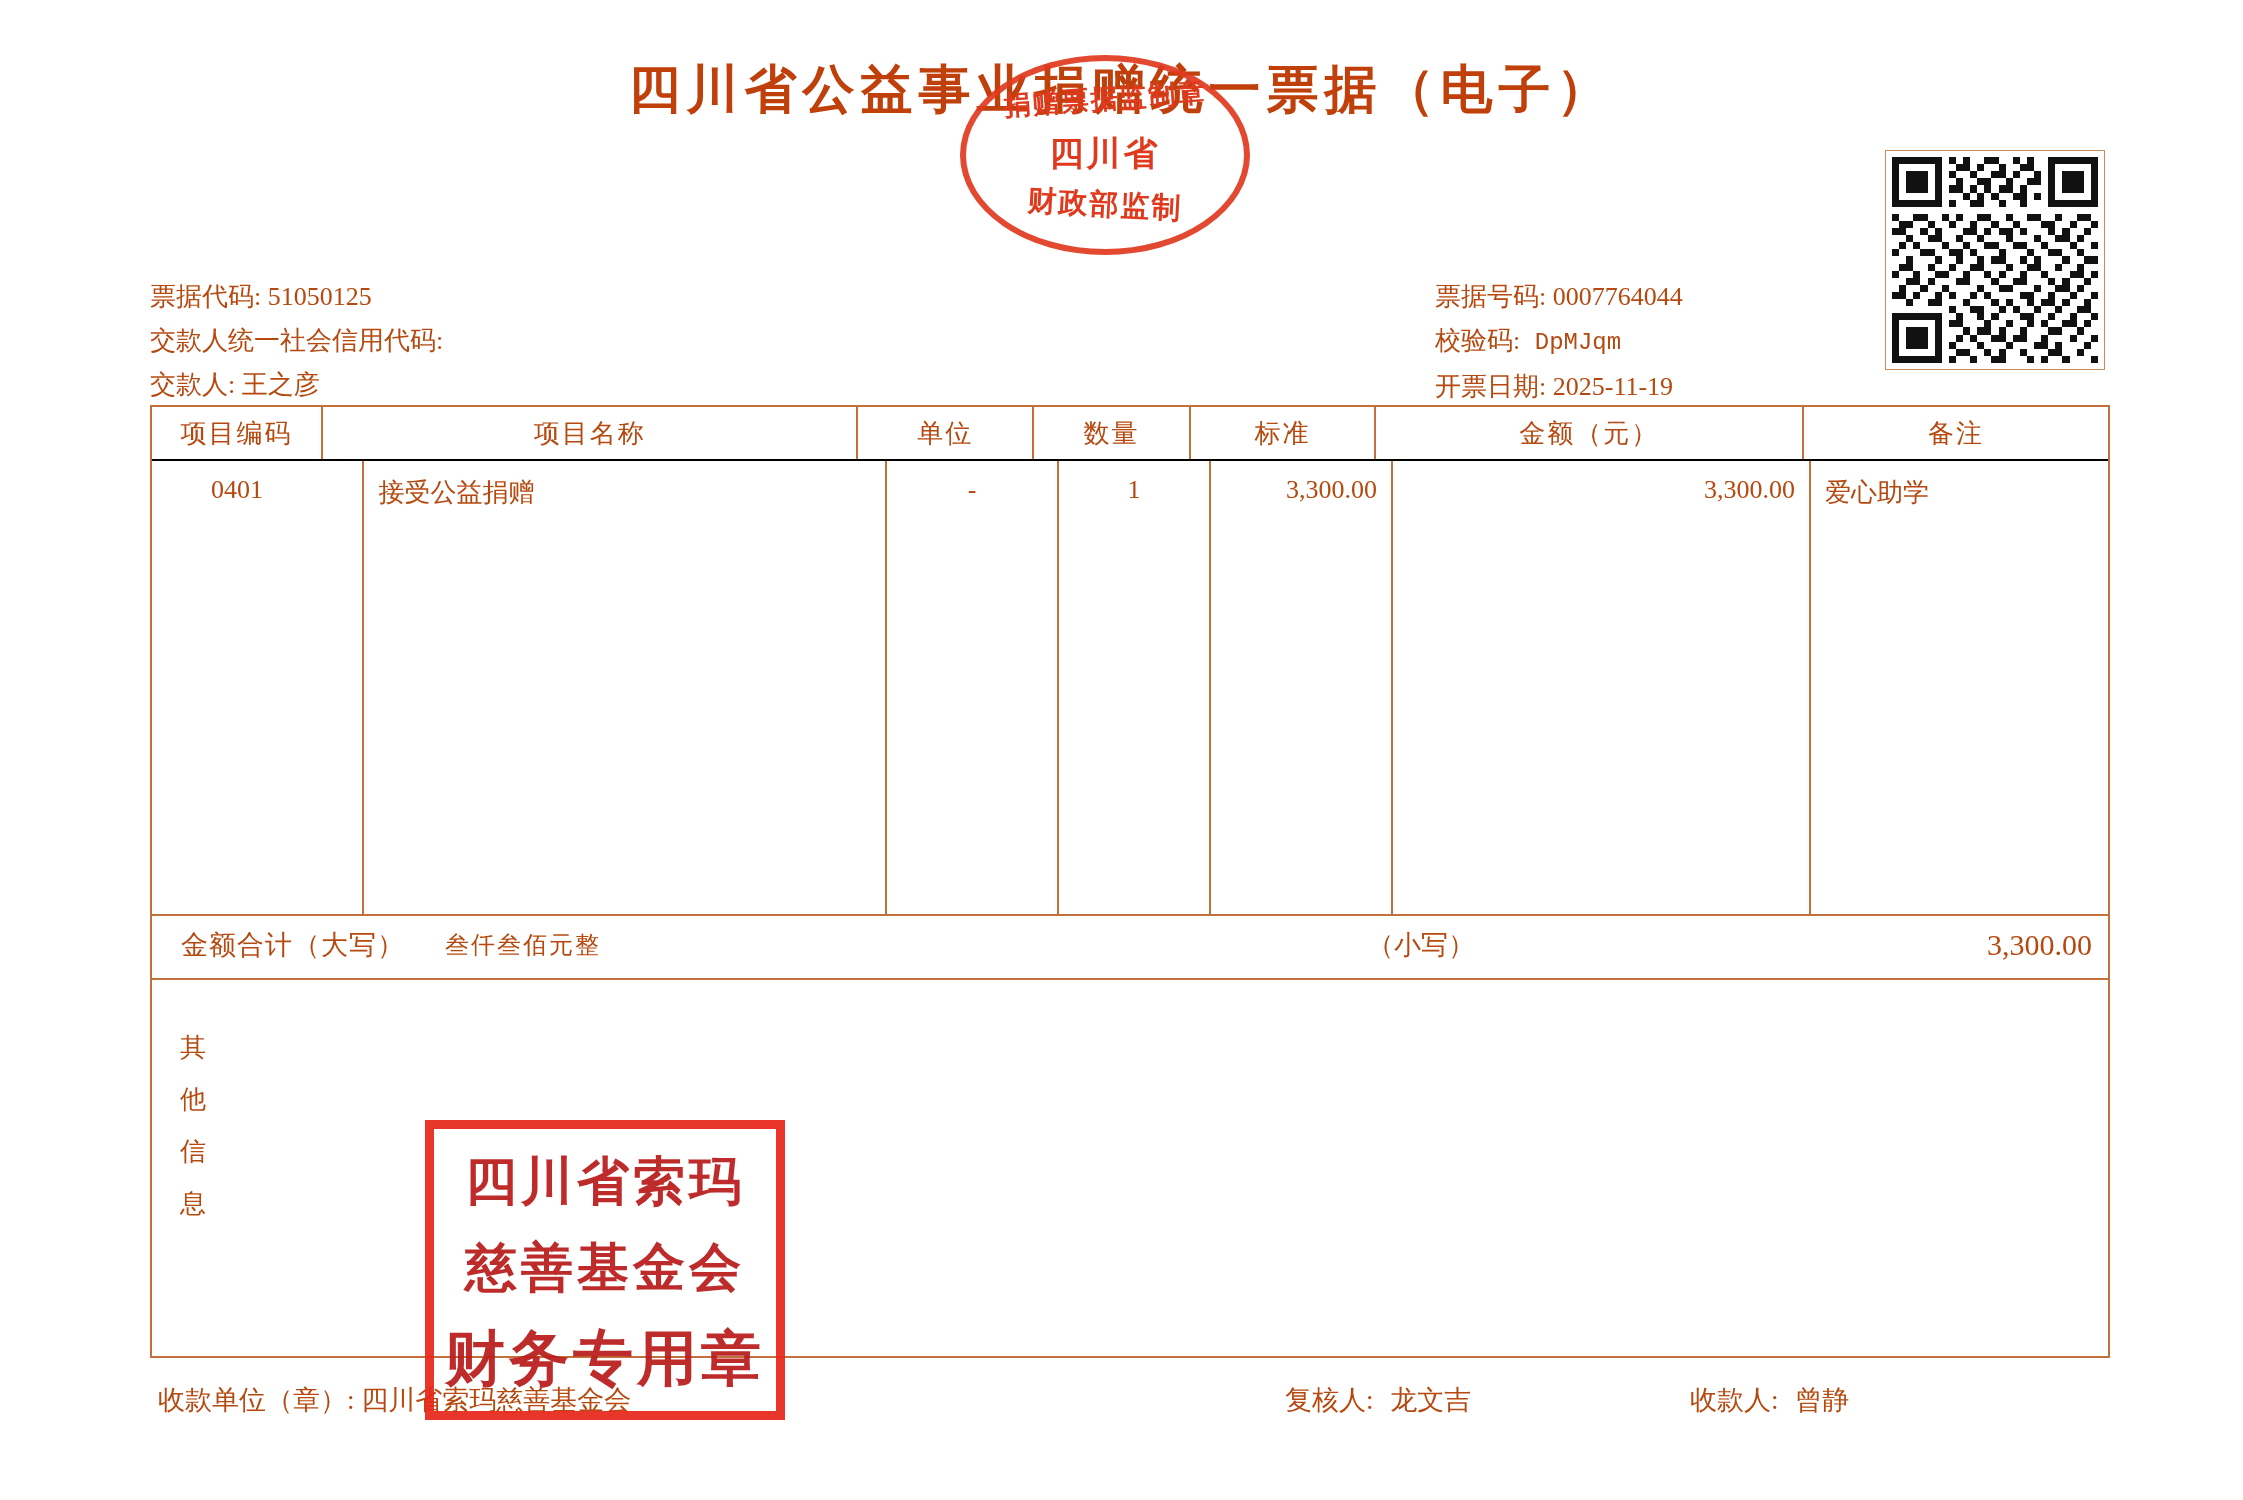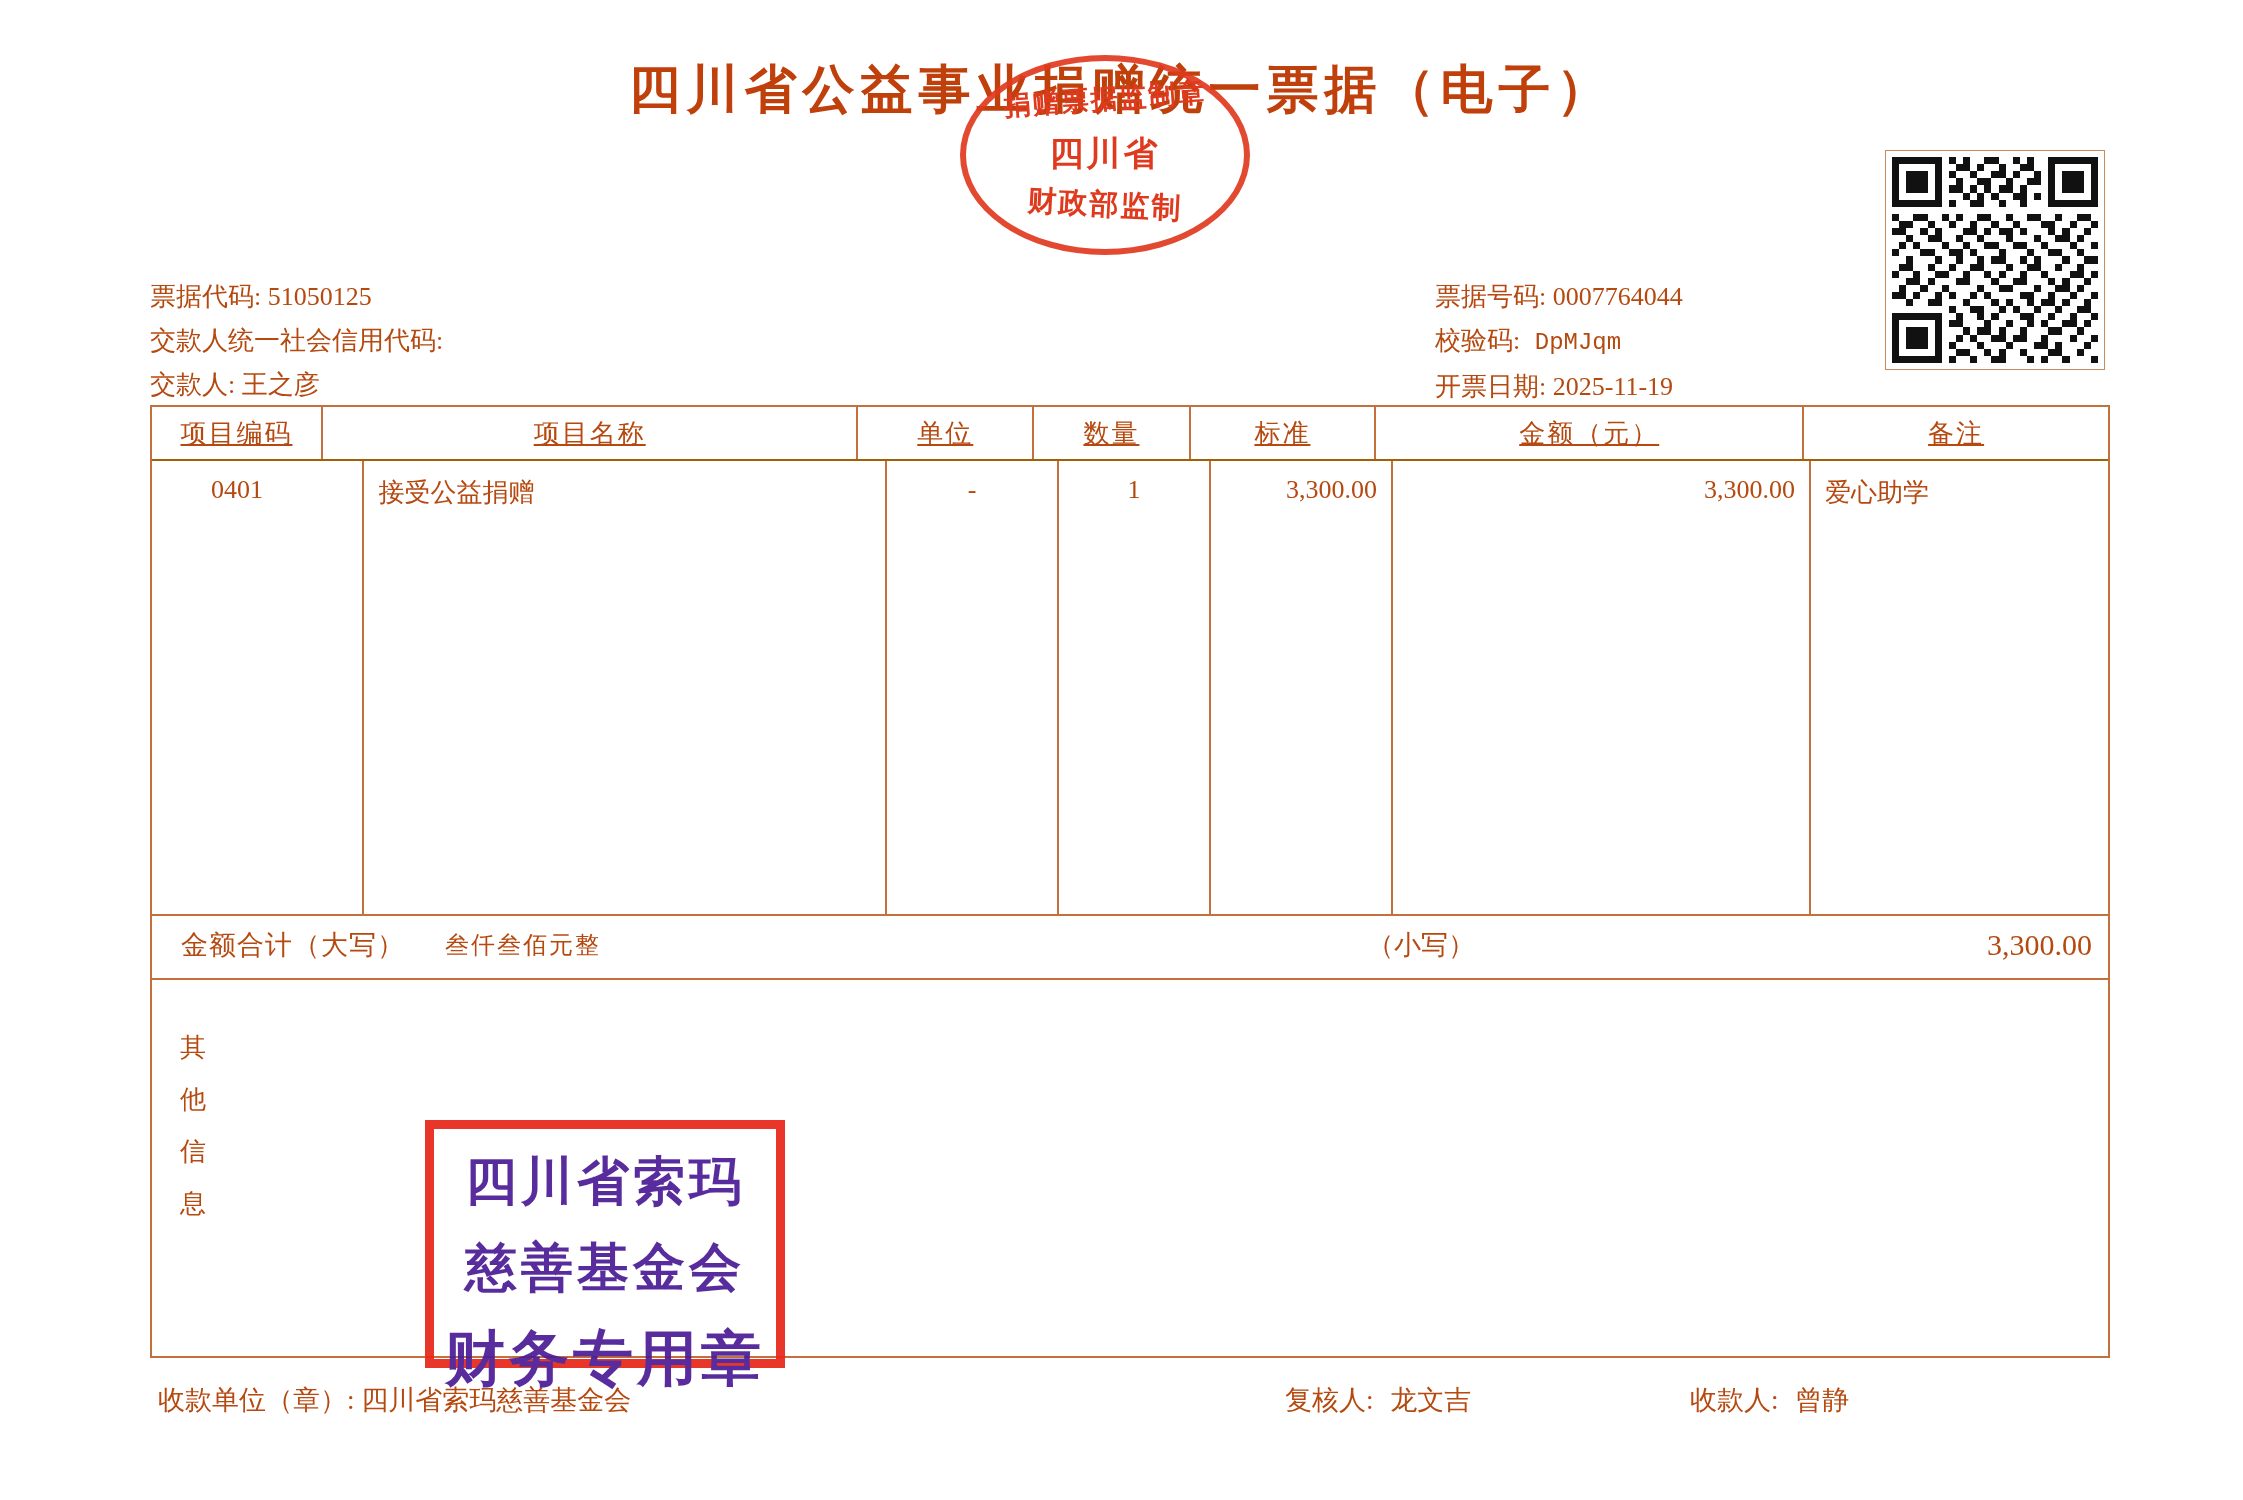--- a/index.html
+++ b/index.html
@@ -76,23 +76,22 @@
   .tbl {
     position: absolute;
     left: 150px;
     top: 405px;
     width: 1960px;
     border: 2px solid #c2703c;
     box-sizing: border-box;
   }
   .tbl-head {
     display: flex;
-    border-bottom: 2px solid #a16207;
+    border-bottom: 2px solid #000000;
     height: 52px;
-    text-decoration: underline;
   }
   .tbl-head > div {
     border-right: 2px solid #c2703c;
     display: flex;
     align-items: center;
     justify-content: center;
     font-size: 26px;
     letter-spacing: 2px;
     color: #b5490f;
     box-sizing: border-box;
@@ -209,24 +208,24 @@
   }
   .seal-top .l1 { top: 26px; font-size: 27px; letter-spacing: 2px; transform: rotate(-4deg); }
   .seal-top .l2 { top: 76px; font-size: 34px; letter-spacing: 3px; }
   .seal-top .l3 { top: 130px; font-size: 29px; letter-spacing: 2px; transform: rotate(3deg); }
 
   .seal-fin {
     position: absolute;
     left: 425px;
     top: 1120px;
     width: 360px;
-    height: 248px;
+    height: 300px;
     border: 9px solid #e8271a;
     box-sizing: border-box;
-    color: #4c1d95;
+    color: #b91c1c;
     opacity: .93;
     background: transparent;
   }
   .seal-fin .row {
     position: absolute;
     width: 100%;
     text-align: center;
     font-weight: bold;
     font-family: "DejaVu Serif","Liberation Serif",serif;
     letter-spacing: 4px;

